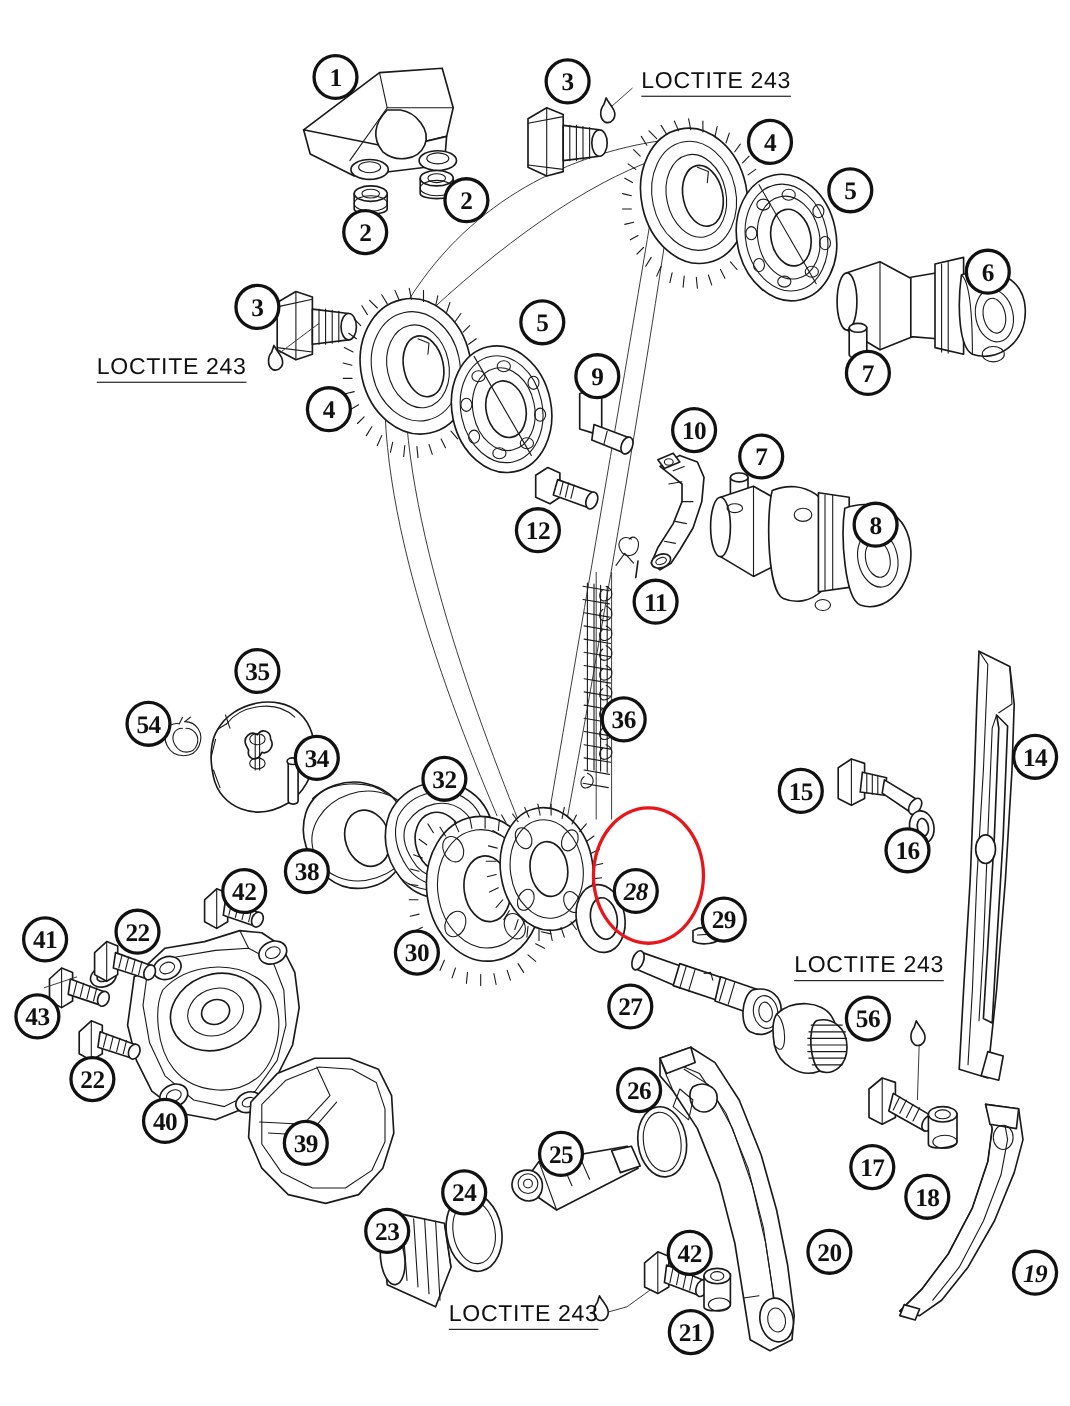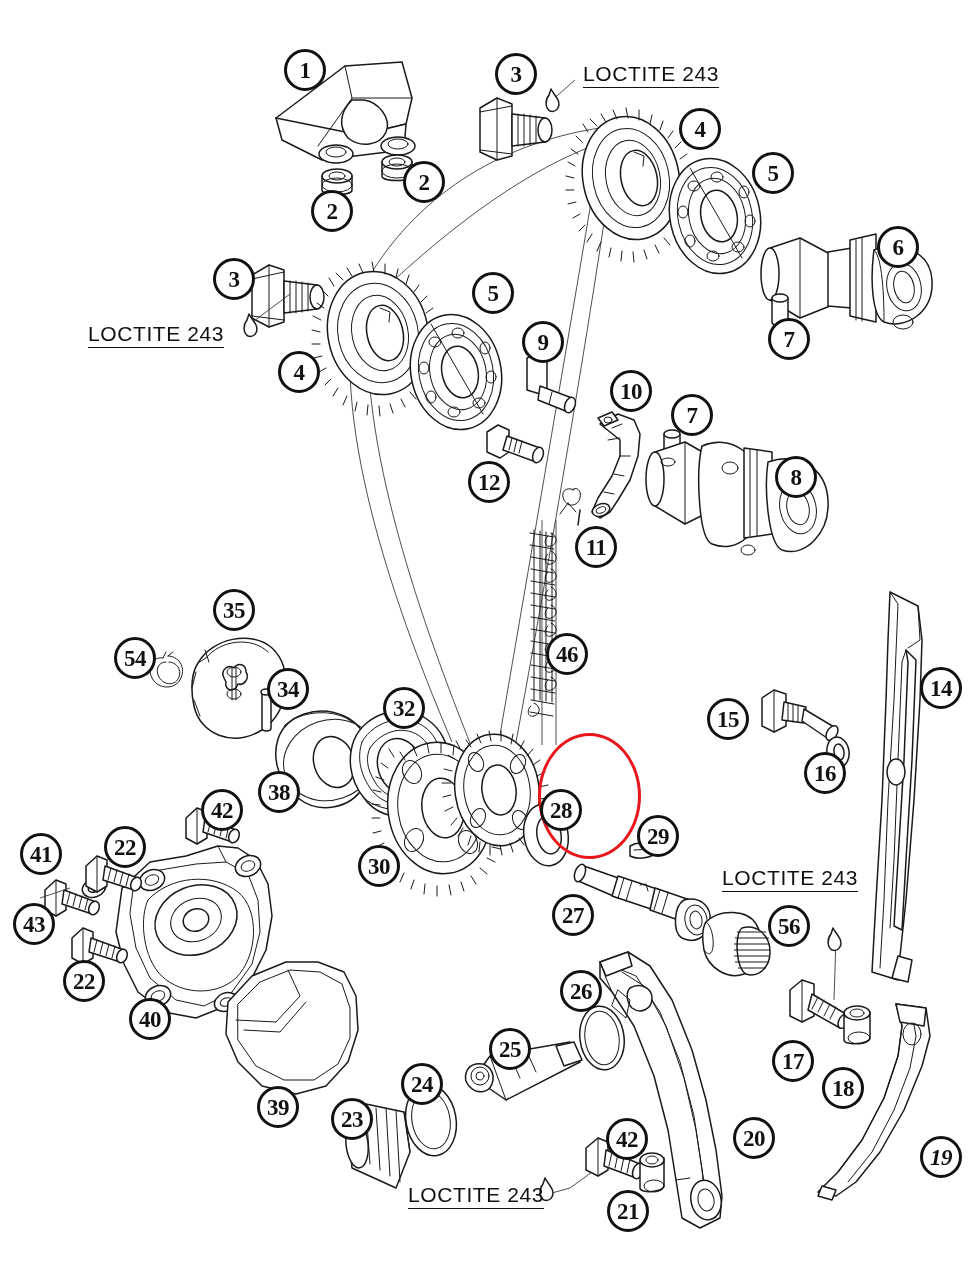--- a/index.html
+++ b/index.html
@@ -540,44 +540,44 @@
       <div class="callout c-md" style="left: 213px; top: 258px;">3</div>
       <div class="callout c-md" style="left: 472px; top: 272px;">5</div>
       <div class="callout c-md" style="left: 768px; top: 318px;">7</div>
       <div class="callout c-md" style="left: 278px; top: 351px;">4</div>
       <div class="callout c-md" style="left: 522px; top: 321px;">9</div>
       <div class="callout c-md" style="left: 610px; top: 370px;">10</div>
       <div class="callout c-md" style="left: 671px; top: 394px;">7</div>
       <div class="callout c-md" style="left: 775px; top: 456px;">8</div>
       <div class="callout c-md" style="left: 468px; top: 461px;">12</div>
       <div class="callout c-md" style="left: 575px; top: 526px;">11</div>
-      <div class="callout c-md" style="left: 546px; top: 633px;">46</div>
+      <div class="callout c-md" style="left: 546px; top: 633px;">36</div>
       <div class="callout c-md" style="left: 213px; top: 589px;">35</div>
       <div class="callout c-md" style="left: 114px; top: 637px;">54</div>
       <div class="callout c-md" style="left: 267px; top: 668px;">34</div>
       <div class="callout c-md" style="left: 383px; top: 687px; text-align: center;">32</div>
       <div class="callout c-md" style="left: 920px; top: 667px;">14</div>
       <div class="callout c-md" style="left: 707px; top: 698px;">15</div>
       <div class="callout c-md" style="left: 258px; top: 771px;">38</div>
       <div class="callout c-md" style="left: 804px; top: 752px;">16</div>
-      <div class="callout c-md" style="left: 540px; top: 789px;">28</div>
+      <div class="callout c-md" style="left: 557px; top: 789px; font-style: italic;">28</div>
       <div class="callout c-md" style="left: 637px; top: 815px;">29</div>
       <div class="callout c-md" style="left: 201px; top: 789px;">42</div>
       <div class="callout c-md" style="left: 104px; top: 826px;">22</div>
       <div class="callout c-md" style="left: 20px; top: 833px;">41</div>
       <div class="callout c-md" style="left: 358px; top: 845px;">30</div>
       <div class="callout c-md" style="left: 552px; top: 894px;">27</div>
       <div class="callout c-md" style="left: 768px; top: 905px;">56</div>
       <div class="callout c-md" style="left: 13px; top: 903px;">43</div>
       <div class="callout c-md" style="left: 63px; top: 960px;">22</div>
       <div class="callout c-md" style="left: 772px; top: 1040px;">17</div>
       <div class="callout c-md" style="left: 822px; top: 1067px;">18</div>
       <div class="callout c-md" style="left: 129px; top: 998px;">40</div>
       <div class="callout c-md" style="left: 560px; top: 970px; text-align: center;">26</div>
-      <div class="callout c-md" style="left: 257px; top: 1086px;">39</div>
+      <div class="callout c-md" style="left: 257px; top: 1018px;">39</div>
       <div class="callout c-md" style="left: 489px; top: 1028px;">25</div>
       <div class="callout c-md" style="left: 401px; top: 1063px;">24</div>
       <div class="callout c-md" style="left: 331px; top: 1098px;">23</div>
       <div class="callout c-md" style="left: 606px; top: 1118px;">42</div>
       <div class="callout c-md" style="left: 733px; top: 1117px;">20</div>
       <div class="callout c-md" style="left: 920px; top: 1136px; font-style: italic;">19</div>
       <div class="callout c-md" style="left: 607px; top: 1190px;">21</div>
     </div>
 
 </div>

